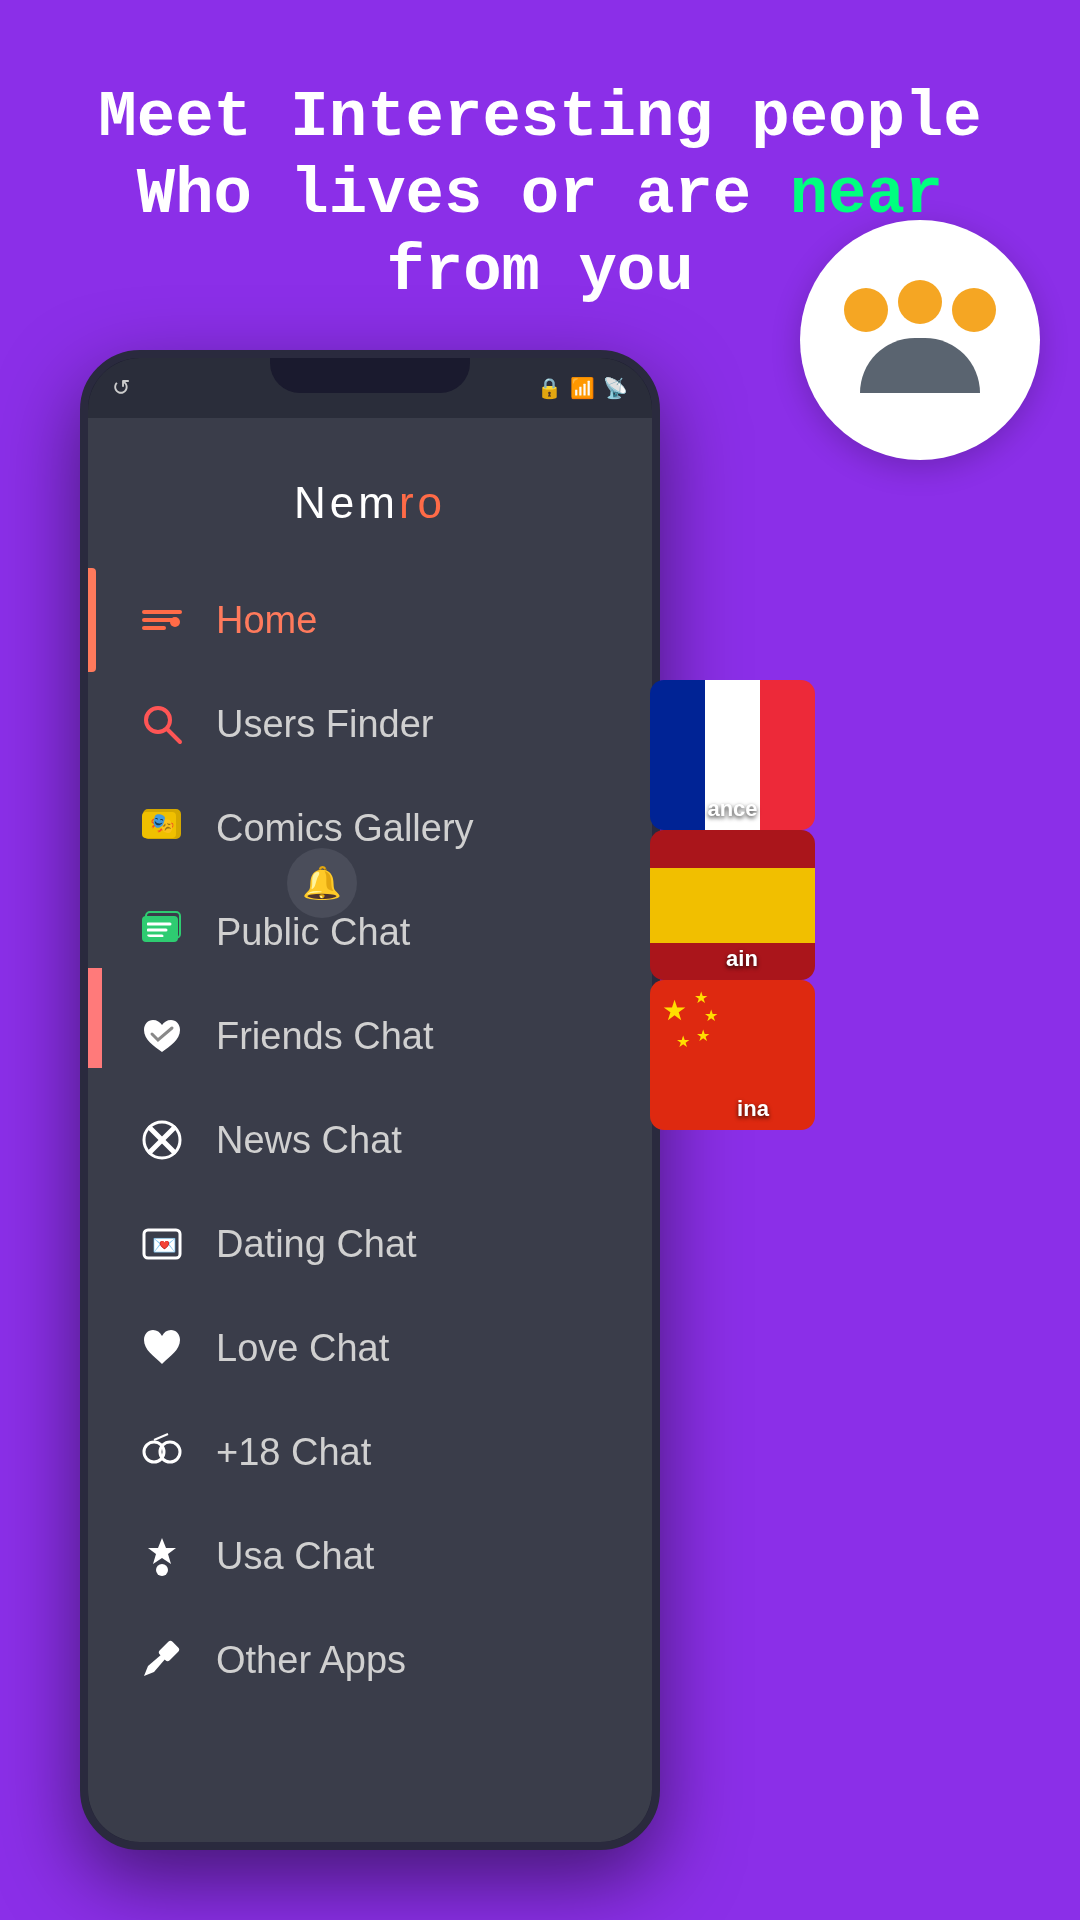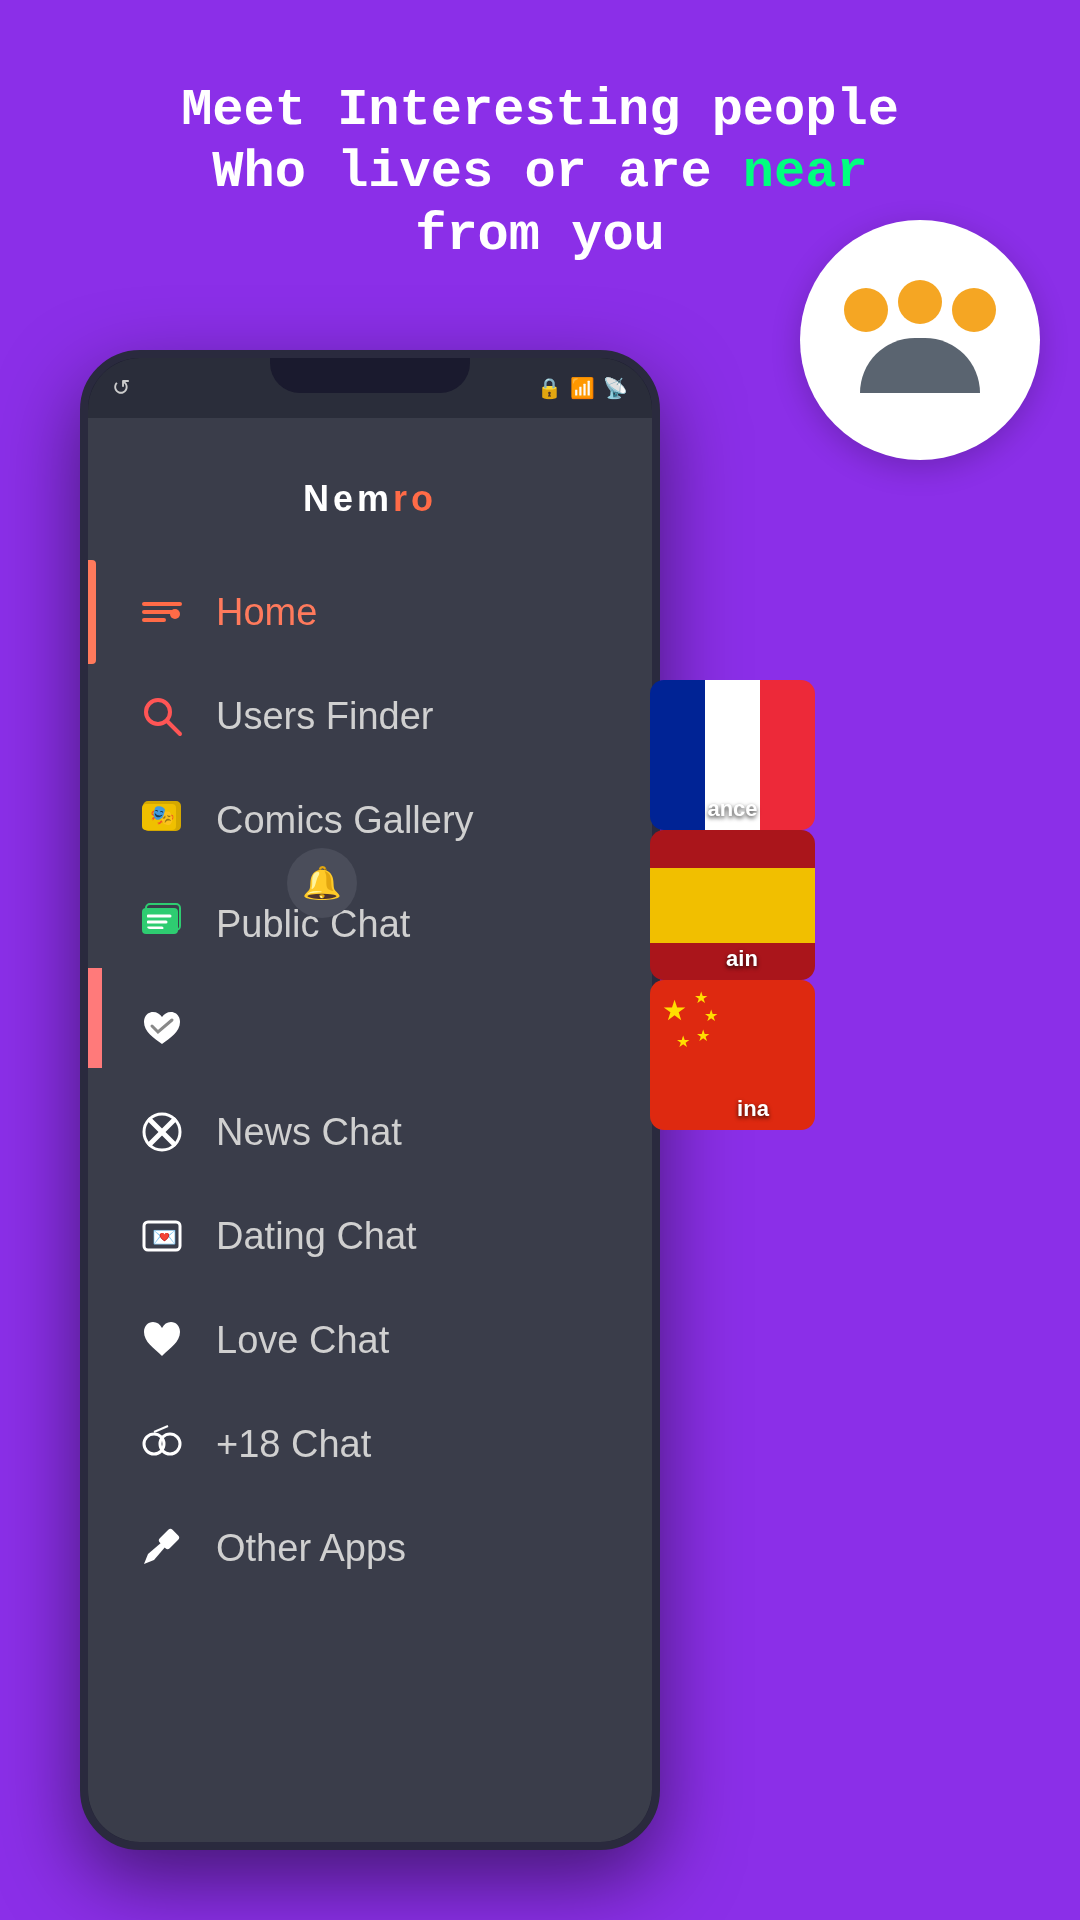--- a/index.html
+++ b/index.html
@@ -16,21 +16,21 @@
     
     .top-section {
       width: 100%;
       padding: 80px 60px 40px 60px;
       text-align: center;
       position: relative;
       z-index: 2;
     }
 
     .headline {
-      font-size: 52px;
+      font-size: 64px;
       font-weight: 700;
       color: #ffffff;
       line-height: 1.2;
       font-family: 'Courier New', monospace;
     }
 
     .headline .accent-blue {
       color: #ffffff;
     }
 
@@ -85,22 +85,22 @@
       position: relative;
     }
 
     .app-logo {
       width: 100%;
       text-align: center;
       padding: 60px 20px 40px 20px;
     }
 
     .app-logo-text {
-      font-size: 36px;
-      font-weight: 700;
+      font-size: 44px;
+      font-weight: 400;
       color: #ffffff;
       letter-spacing: 4px;
     }
 
     .app-logo-text .logo-accent {
       color: #FF6B47;
     }
 
     .menu-list {
       width: 100%;
@@ -354,20 +354,21 @@
           <span class="menu-label">Public Chat</span>
         </li>
 
         <li class="menu-item">
           <div class="menu-icon">
             <svg width="44" height="44" viewBox="0 0 44 44" fill="none">
               <path d="M22 38 C14 32 4 26 4 16 C4 10 8 6 13 6 C17 6 20 8 22 11 C24 8 27 6 31 6 C36 6 40 10 40 16 C40 26 30 32 22 38Z" fill="white" stroke="none"></path>
               <path d="M12 20 L18 26 L32 14" stroke="#888" stroke-width="3" fill="none" stroke-linecap="round"></path>
             </svg>
           </div>
+          <span class="menu-label">Friends Chat</span>
         </li>
 
         <li class="menu-item">
           <div class="menu-icon">
             <svg width="44" height="44" viewBox="0 0 44 44" fill="none">
               <line x1="10" y1="10" x2="34" y2="34" stroke="white" stroke-width="5" stroke-linecap="round"></line>
               <line x1="34" y1="10" x2="10" y2="34" stroke="white" stroke-width="5" stroke-linecap="round"></line>
               <circle cx="22" cy="22" r="18" stroke="white" stroke-width="3"></circle>
             </svg>
           </div>
@@ -397,20 +398,29 @@
           <div class="menu-icon">
             <svg width="44" height="44" viewBox="0 0 44 44" fill="none">
               <circle cx="14" cy="22" r="10" stroke="white" stroke-width="3" fill="none"></circle>
               <circle cx="30" cy="22" r="10" stroke="white" stroke-width="3" fill="none"></circle>
               <line x1="14" y1="10" x2="28" y2="4" stroke="white" stroke-width="2"></line>
             </svg>
           </div>
           <span class="menu-label">+18 Chat</span>
         </li>
 
+        <li class="menu-item">
+          <div class="menu-icon">
+            <svg width="44" height="44" viewBox="0 0 44 44" fill="none">
+              <path d="M22 4 L26 14 H36 L28 20 L31 30 L22 24 L13 30 L16 20 L8 14 H18Z" fill="white"></path>
+              <circle cx="22" cy="36" r="6" fill="white"></circle>
+            </svg>
+          </div>
+          <span class="menu-label">Usa Chat</span>
+        </li>
 
         <li class="menu-item">
           <div class="menu-icon">
             <svg width="44" height="44" viewBox="0 0 44 44" fill="none">
               <path d="M4 38 L8 28 L22 16 L26 20 L14 34Z" fill="white"></path>
               <rect x="22" y="4" width="14" height="18" rx="3" fill="white" transform="rotate(45 29 13)"></rect>
             </svg>
           </div>
           <span class="menu-label">Other Apps</span>
         </li>

